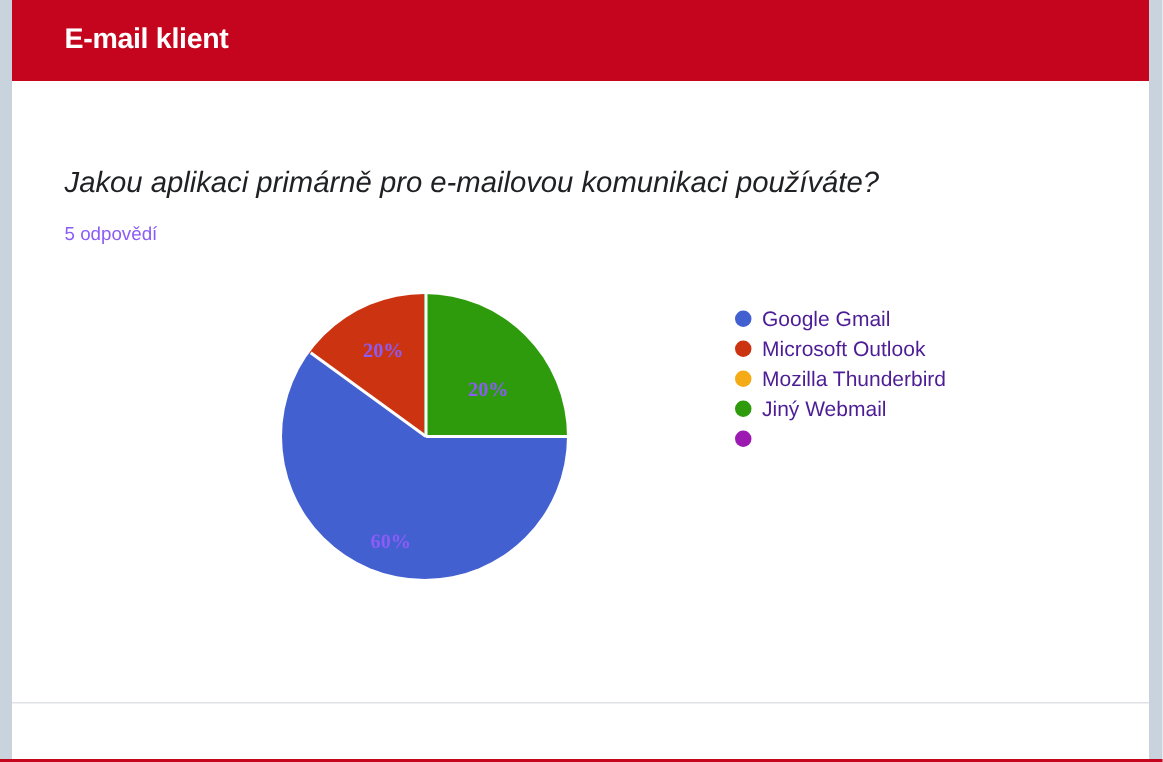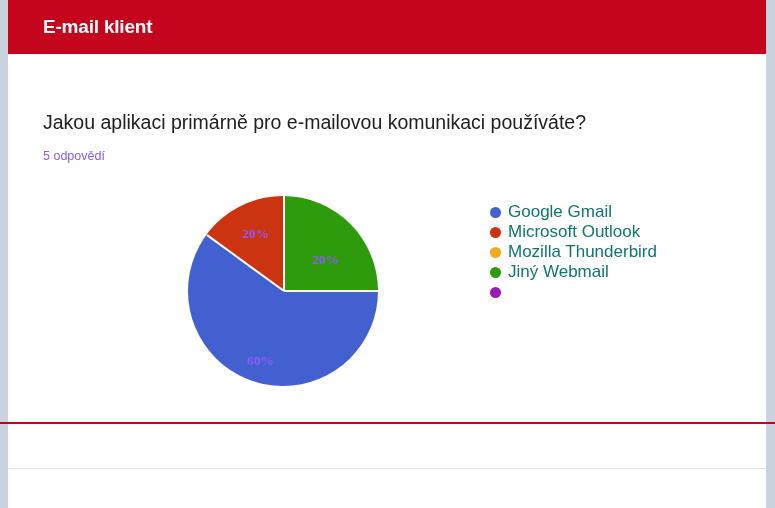--- a/index.html
+++ b/index.html
@@ -11,21 +11,21 @@
     width: 775px;
     height: 508px;
     background: #ffffff;
     font-family: "Liberation Sans", sans-serif;
     overflow: hidden;
   }
 
   .page {
     position: relative;
     width: 775px;
-    height: 424px;
+    height: 508px;
     background: #ffffff;
     box-sizing: border-box;
   }
 
   
   .gutter-left {
     position: absolute;
     left: 0;
     top: 0;
     width: 8px;
@@ -82,20 +82,21 @@
   }
   .question-title {
     position: absolute;
     left: 35px;
     top: 56px;
     font-size: 19.5px;
     color: #202124;
     line-height: 25px;
     white-space: nowrap;
     font-weight: normal;
+    font-style: italic;
   }
   .response-count {
     position: absolute;
     left: 35px;
     top: 94px;
     font-size: 12.5px;
     color: #8b5cf6;
     line-height: 16px;
     white-space: nowrap;
   }
@@ -170,22 +171,22 @@
     margin-bottom: 0px;
   }
   .legend-dot {
     width: 11px;
     height: 11px;
     border-radius: 50%;
     flex: 0 0 auto;
     margin-right: 7px;
   }
   .legend-label {
-    font-size: 17px;
-    color: #0f766e;
+    font-size: 14px;
+    color: #4c1d95;
     line-height: 20px;
     white-space: nowrap;
   }
 
   
   .divider {
     position: absolute;
     left: 0;
     top: 468px;
     width: 758px;

